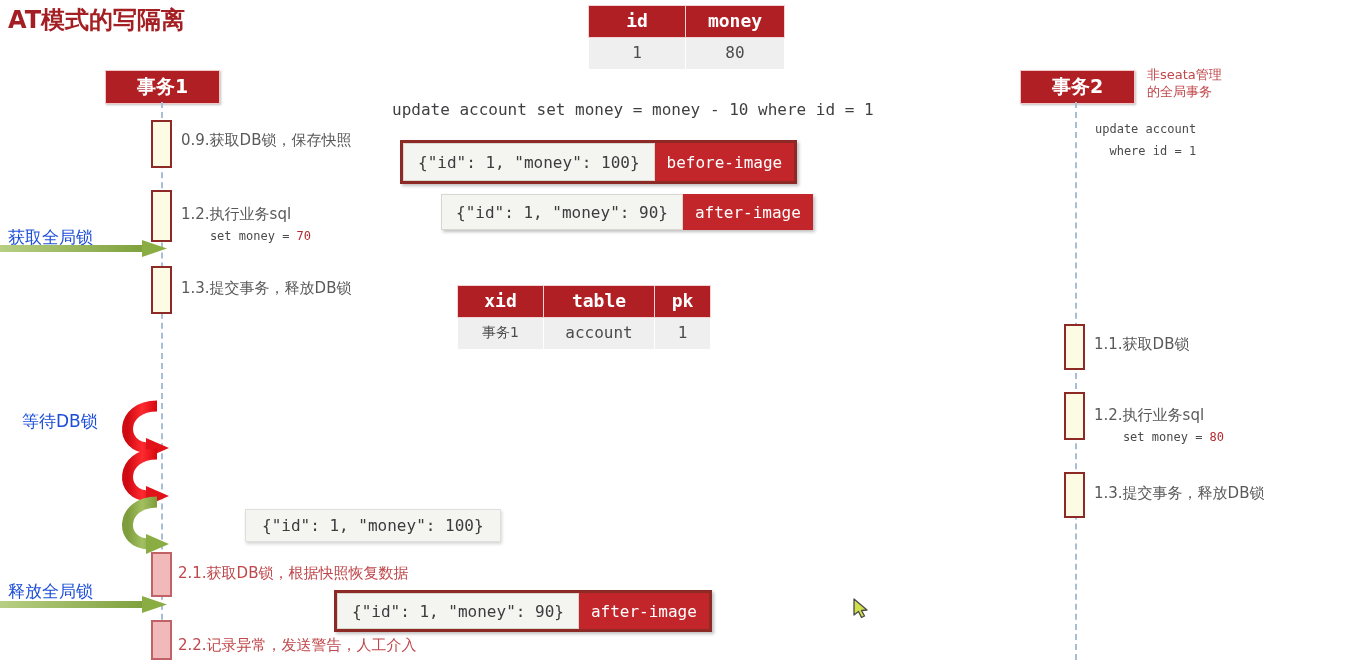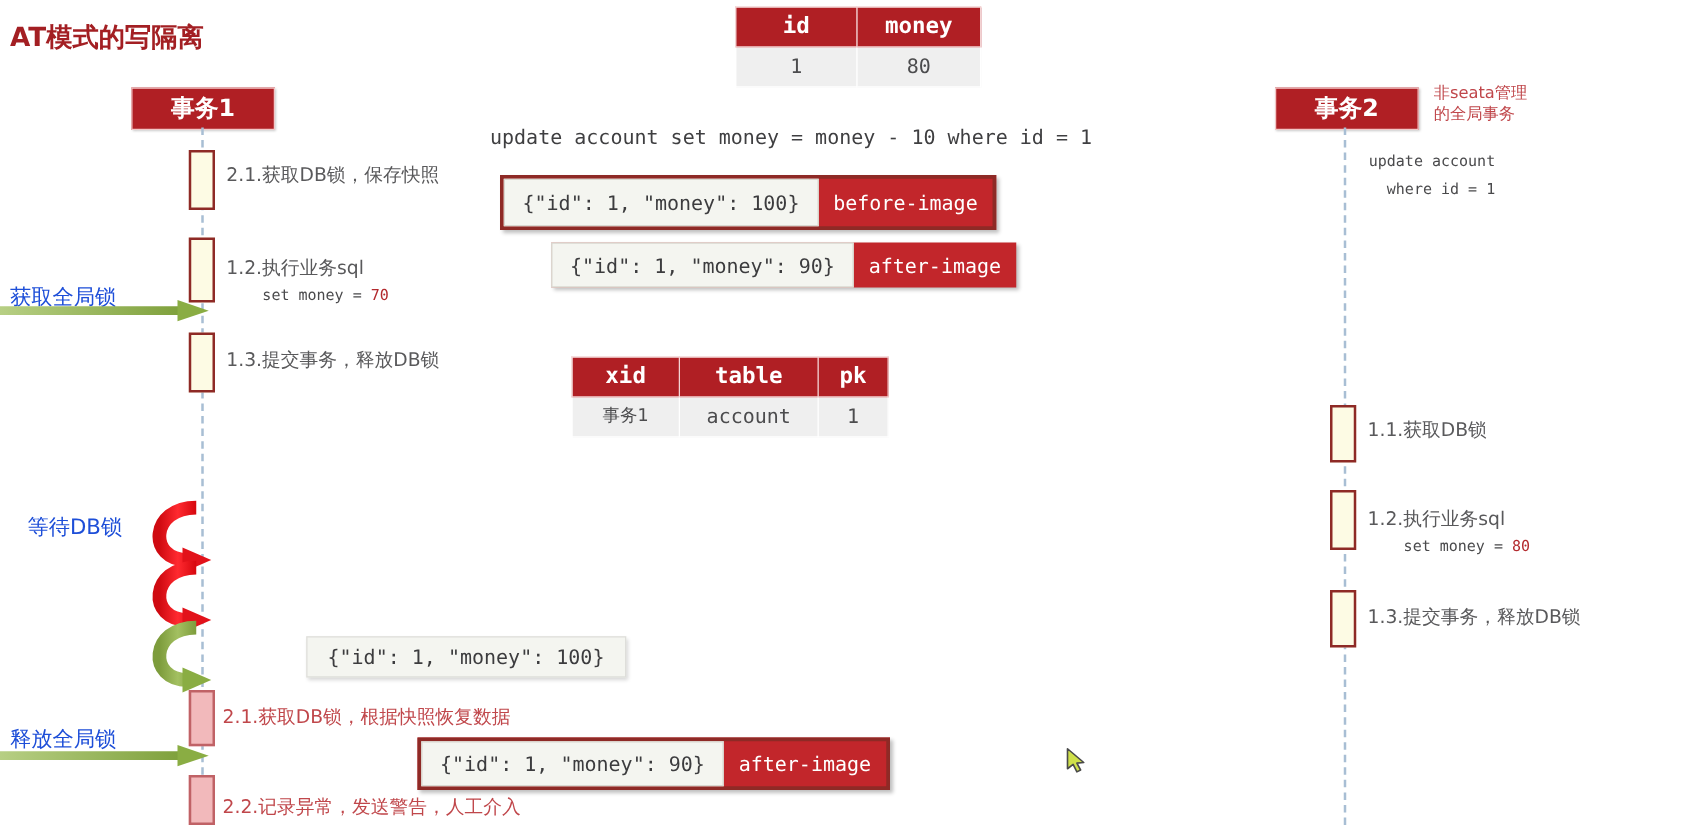--- a/index.html
+++ b/index.html
@@ -8,22 +8,22 @@
     background:#ffffff;
     font-family:"Liberation Sans","DejaVu Sans",sans-serif;
     overflow:hidden;
     position:relative;
   }
   #stage{position:absolute;left:0;top:0;width:1345px;height:660px;}
   .abs{position:absolute;}
 
   
   .title{
-    left:8px;top:16px;
-    font-size:21px;font-weight:bold;
+    left:8px;top:4px;
+    font-size:24px;font-weight:bold;
     color:#a31f23;
     letter-spacing:0px;
     font-family:"DejaVu Sans","Liberation Sans",sans-serif;
   }
 
   
   .actor{
     background:#b01f24;
     color:#ffffff;
     font-size:19px;
@@ -176,21 +176,21 @@
   <div class="abs lifeline" style="left:161px;top:102px;height:558px;"></div>
 
   <div class="abs sqlline" style="left:392px;top:100px;">update account set money = money - 10 where id = 1</div>
 
   <div class="abs act" style="left:151px;top:120px;width:21px;height:48px;"></div>
   <div class="abs act" style="left:151px;top:190px;width:21px;height:52px;"></div>
   <div class="abs act" style="left:151px;top:266px;width:21px;height:48px;"></div>
   <div class="abs act pink" style="left:151px;top:552px;width:21px;height:45px;"></div>
   <div class="abs act pink" style="left:151px;top:620px;width:21px;height:40px;"></div>
 
-  <div class="abs step cjk" style="left:181px;top:130px;">2.1.获取DB锁，保存快照</div>
+  <div class="abs step cjk" style="left:181px;top:130px;">0.9.获取DB锁，保存快照</div>
 
   <div class="abs" style="left:181px;top:204px;">
     <div class="step cjk">1.2.执行业务sql</div>
     <div style="display:flex;">
       <span class="mono">    set money = </span>
       <span class="mono redval">70</span>
     </div>
   </div>
 
   <div class="abs step cjk" style="left:181px;top:278px;">1.3.提交事务，释放DB锁</div>

